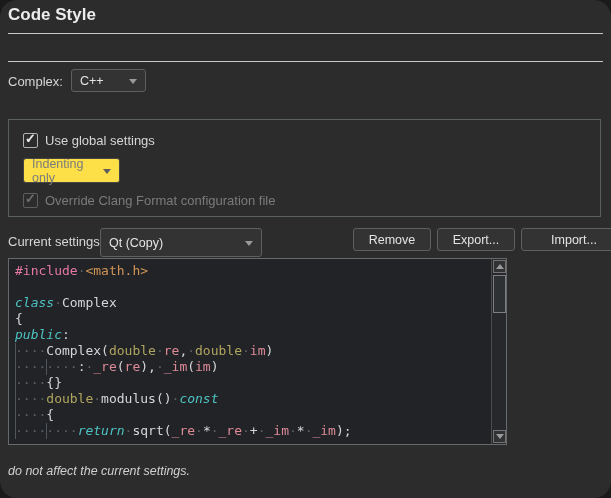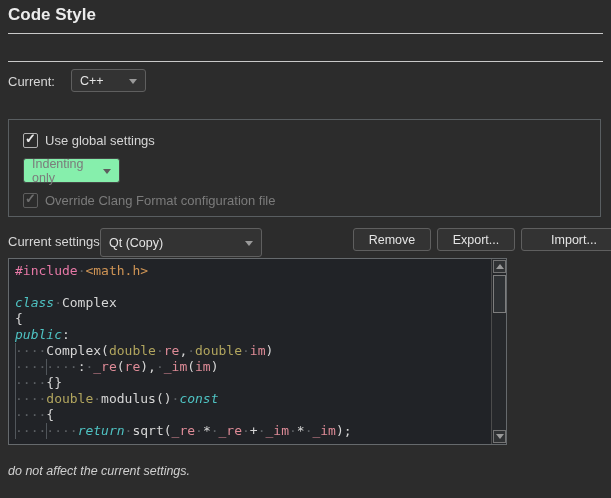--- a/index.html
+++ b/index.html
@@ -1,33 +1,33 @@
 <!DOCTYPE html>
 <html><head>
 <meta charset="utf-8">
 <style>
   * { margin:0; padding:0; box-sizing:border-box; }
   body { background:#1a1a1a; font-family:"Liberation Sans", sans-serif; }
   .screen { position:relative; width:611px; height:498px; background:#2c2c2c; overflow:hidden;
-            color:#d6d6d6; font-size:13px; }
+            color:#d6d6d6; font-size:13px;border-radius:17px; }
   .abs { position:absolute; }
 
   .page-title { left:8px; top:5px; font-size:17px; font-weight:bold; color:#ececec; }
   .sep { left:8px; width:595px; height:1px; background:#c9c9c9; }
   .link { left:8px; top:41px; color:#3f9ef2; text-decoration:underline; cursor:pointer; }
 
   .lbl { color:#d6d6d6; }
 
   .combo { background:#333333; border:1px solid #5f5f5f; border-radius:3px;
            display:flex; align-items:center; padding:0 22px 0 8px; color:#e4e4e4; font-size:12.5px;
            position:absolute; }
   .combo .arrow { position:absolute; right:8px; top:50%; margin-top:-2px;
                   width:0; height:0; border-left:4px solid transparent; border-right:4px solid transparent;
                   border-top:5px solid #9a9a9a; }
-  .combo.disabled { border-color:#454545; color:#7b7b7b; background:#86efac; }
+  .combo.disabled { border-color:#454545; color:#7b7b7b; background:#fde047; }
   .combo.disabled .arrow { border-top-color:#5d5d5d; }
 
   .btn { background:#333333; border:1px solid #5f5f5f; border-radius:3px; color:#e4e4e4;
          font-size:12.5px; display:flex; align-items:center; justify-content:center;
          position:absolute; cursor:pointer; }
 
   .groupbox { left:8px; top:119px; width:593px; height:98px; border:1px solid #595e61; }
 
   .cbrow { position:absolute; display:flex; align-items:center; gap:7px; }
   .cbbox { width:15px; height:15px; border:1px solid #b2b2b2; border-radius:2px; position:relative;
@@ -66,21 +66,21 @@
 </head>
 <body>
 
 <div class="screen">
 
   <div class="abs page-title">Code Style</div>
   <div class="abs sep" style="top:33px"></div>
 
   <div class="abs sep" style="top:61px"></div>
 
-  <div class="abs lbl" style="left:8px; top:74px">Current:</div>
+  <div class="abs lbl" style="left:8px; top:74px">Complex:</div>
   <div class="combo" style="left:71px; top:69px; width:75px; height:23px">
     <span>C++</span>
     <span class="arrow"></span>
   </div>
 
   <div class="abs groupbox">
 
     <div class="cbrow" style="left:14px; top:13px">
       <span class="cbbox">
           <span class="mark">✓</span>

